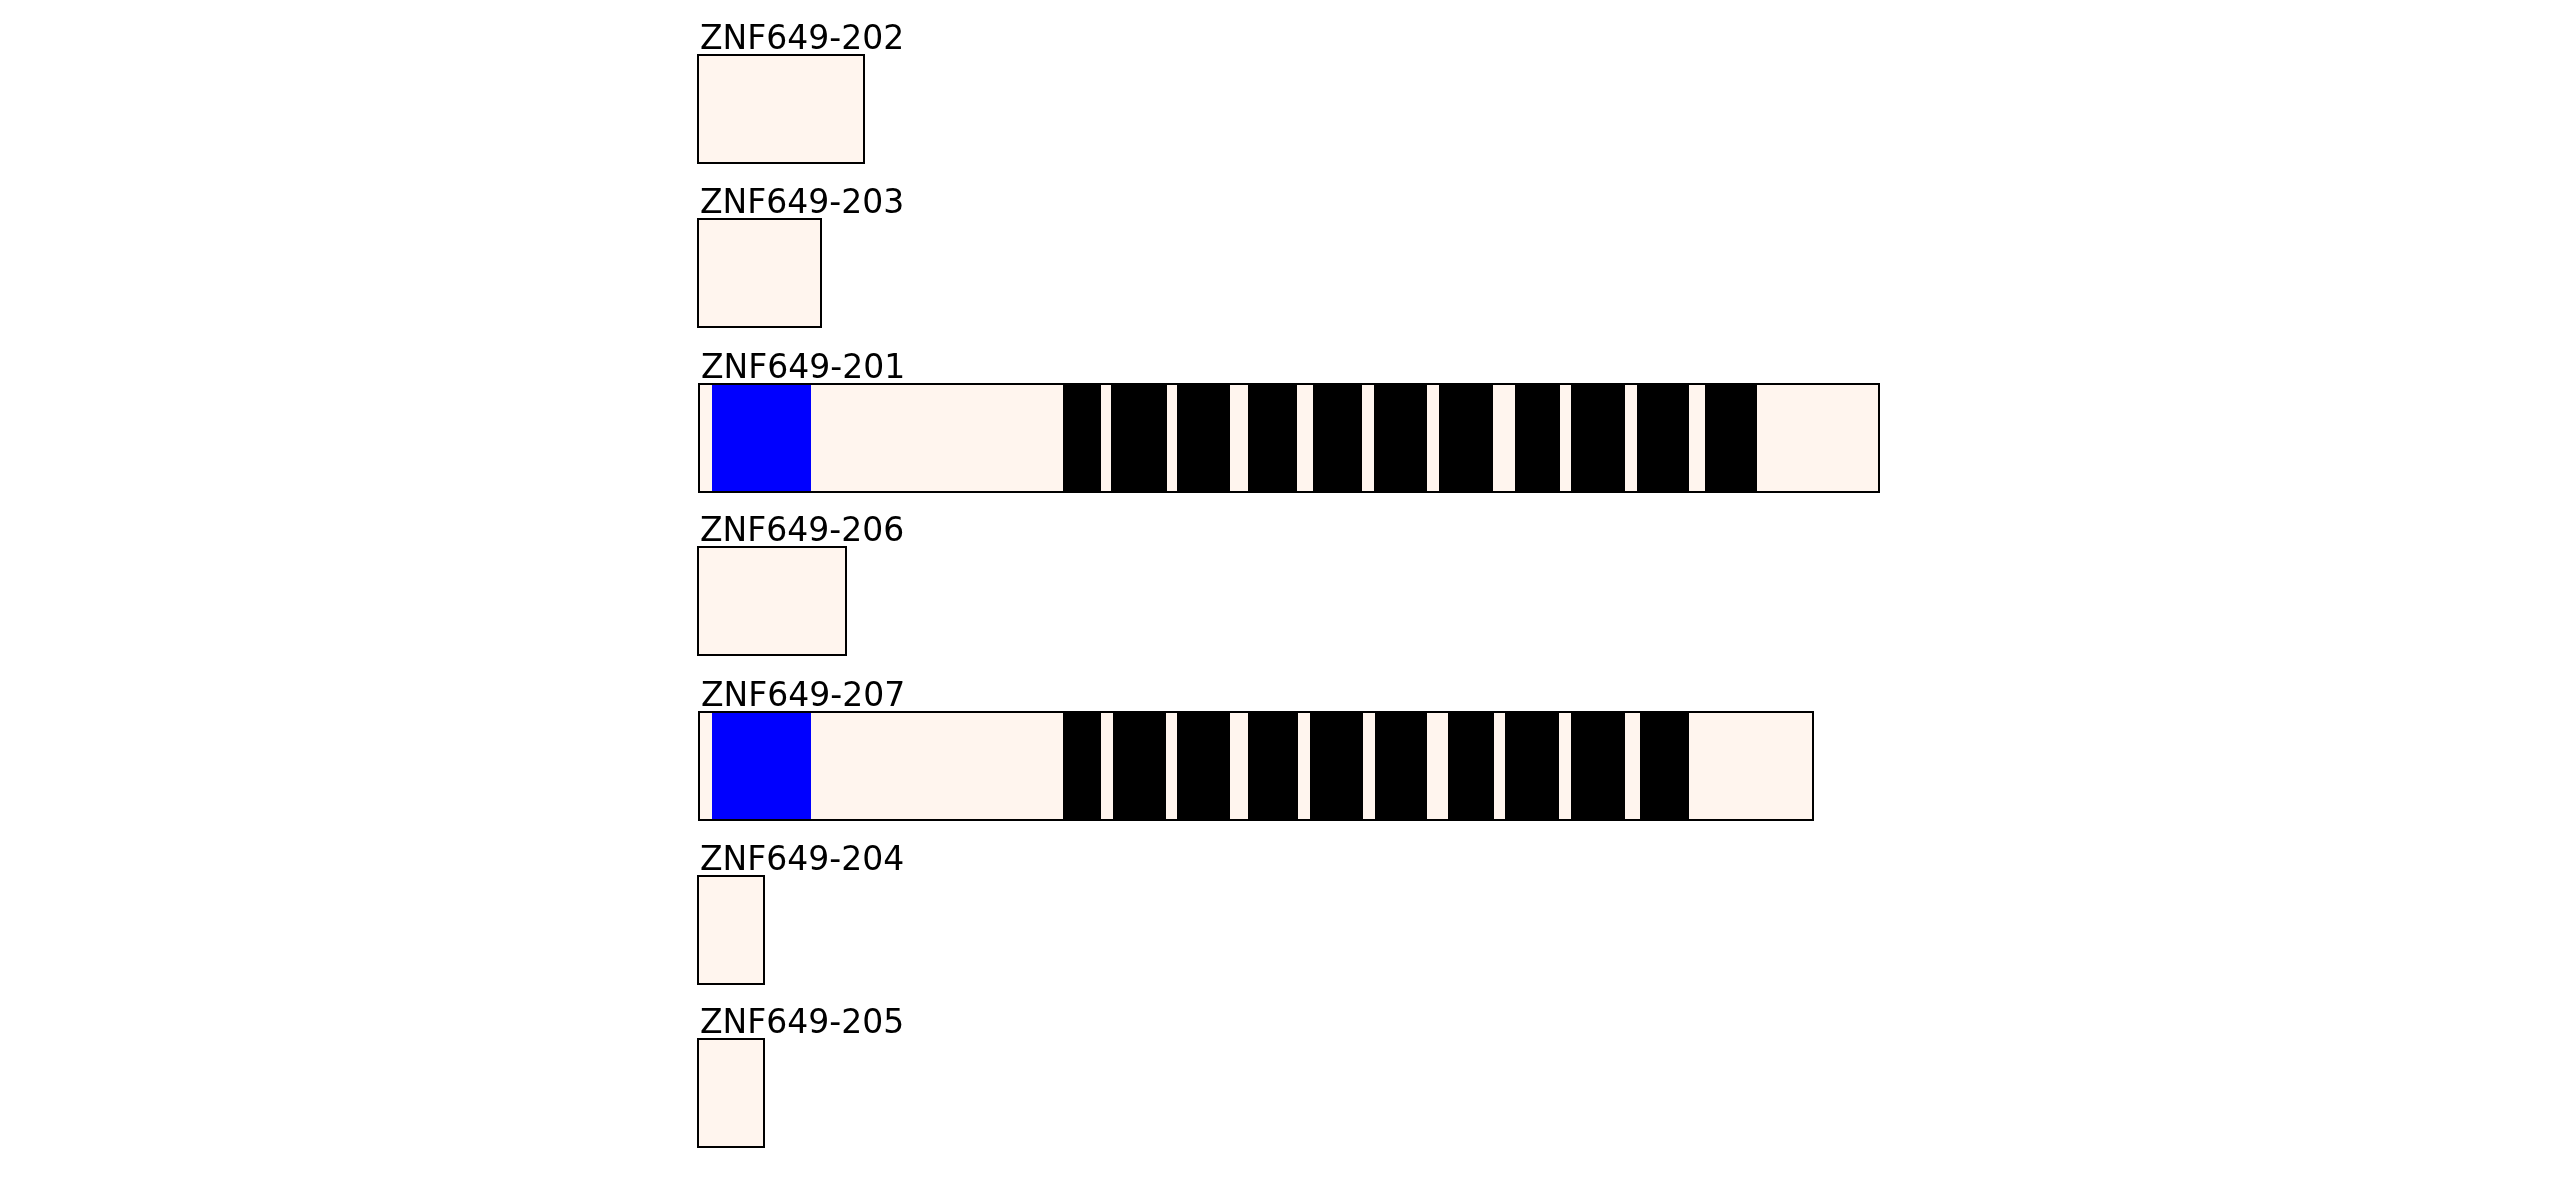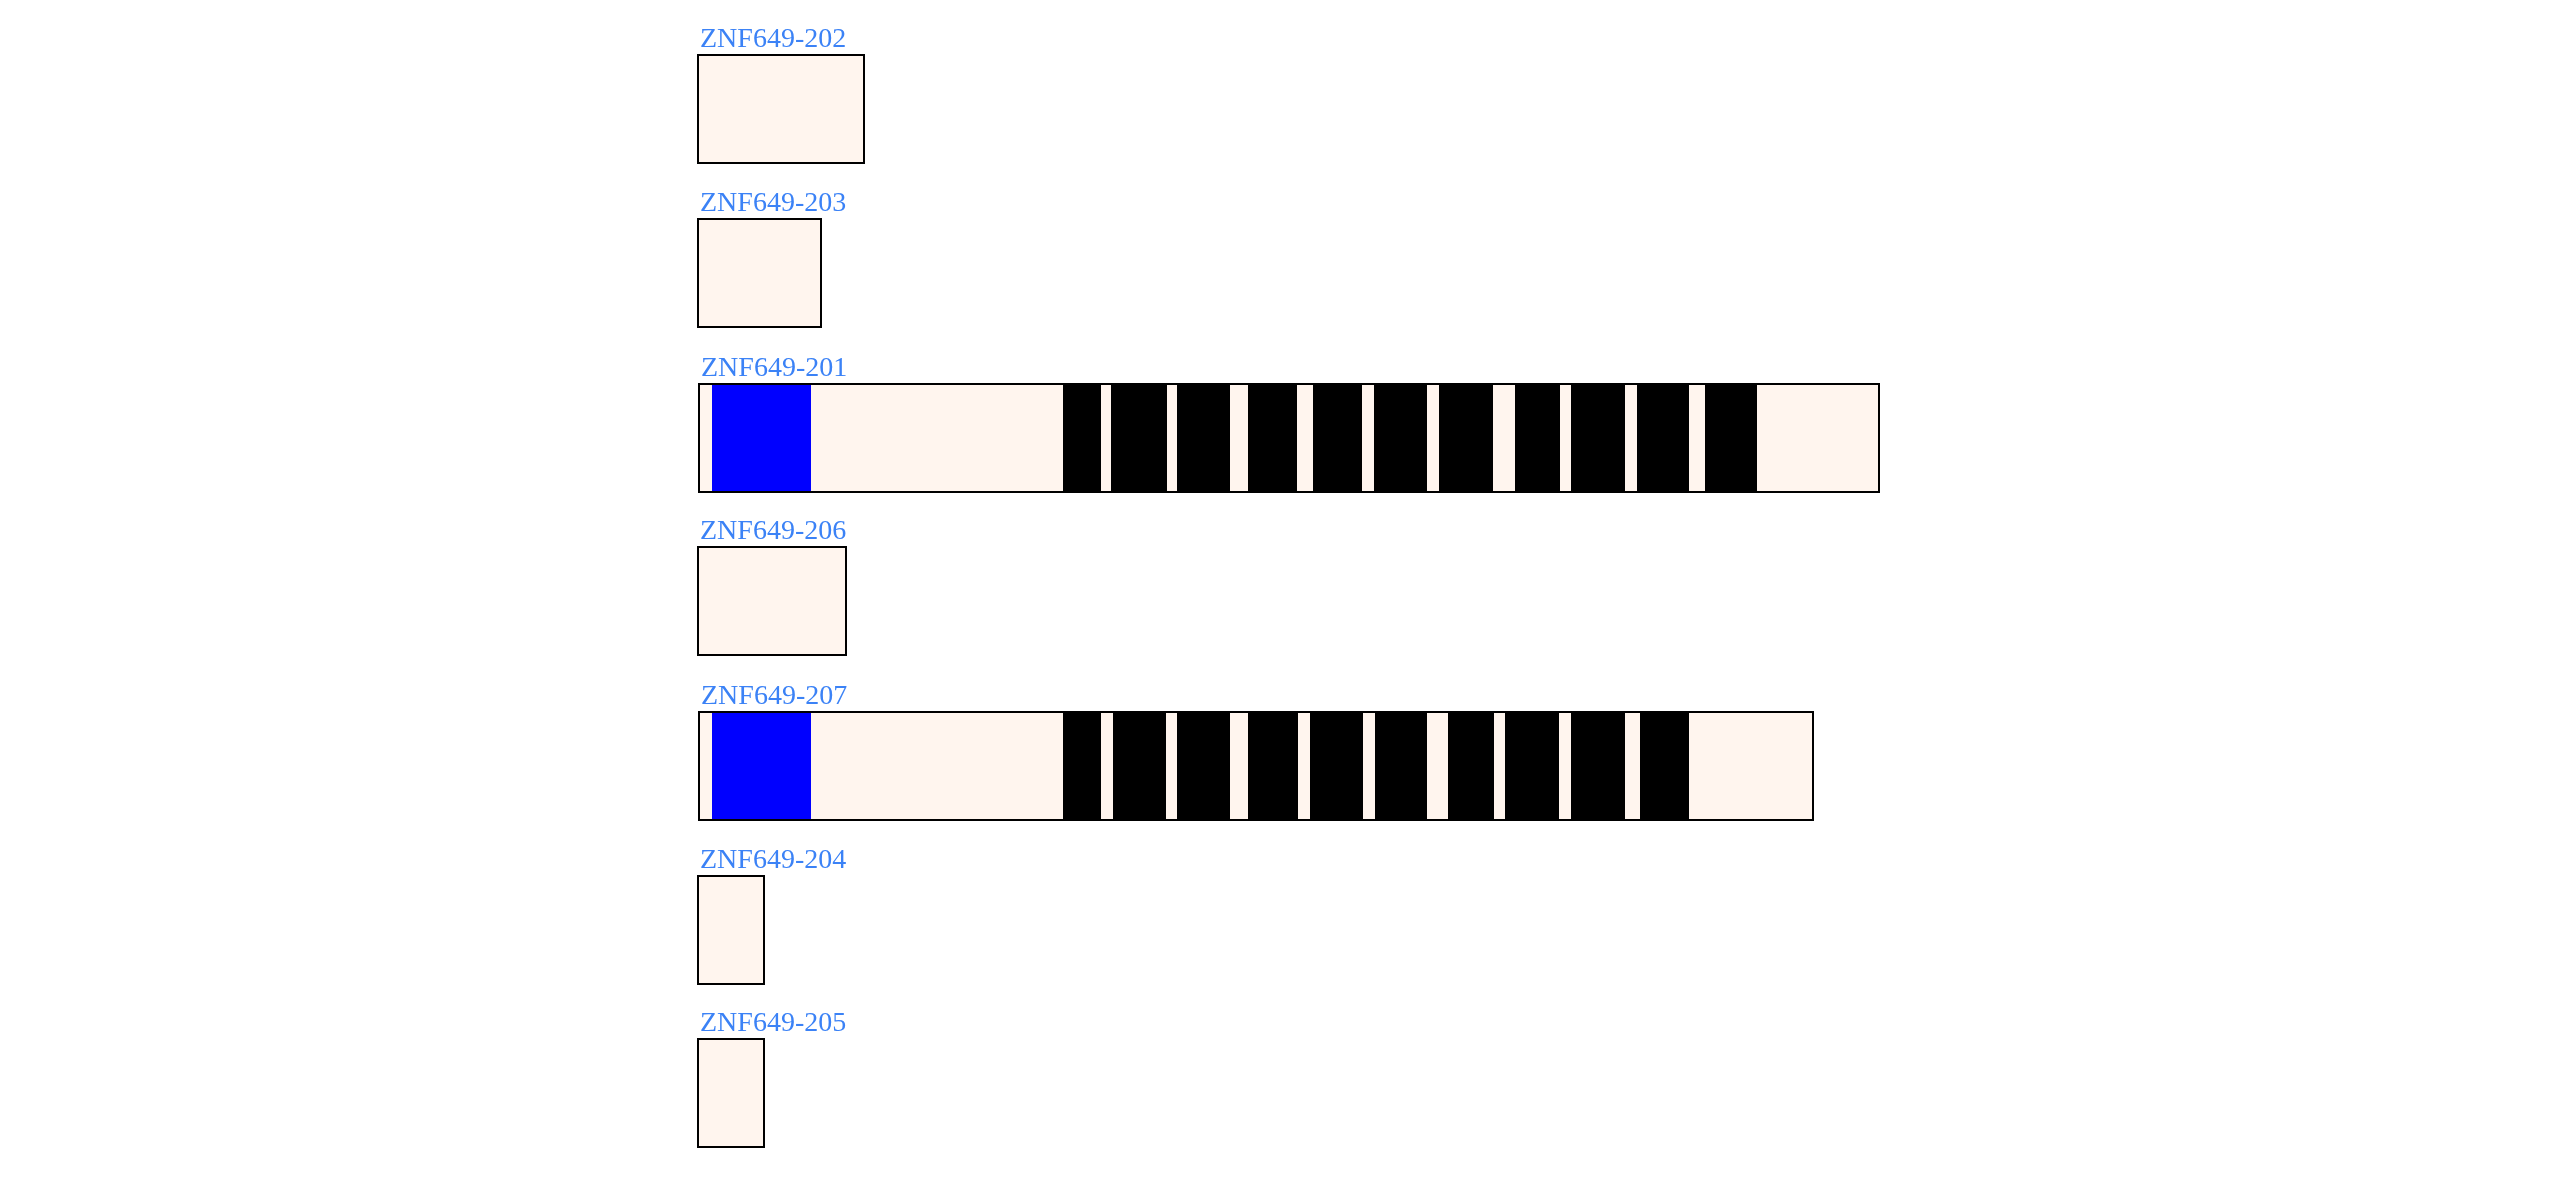--- a/index.html
+++ b/index.html
@@ -11,25 +11,24 @@
     position: relative;
     width: 2576px;
     height: 1202px;
     background: #ffffff;
     font-family: "DejaVu Sans", sans-serif;
     overflow: hidden;
   }
   .t-row { display: contents; }
   .t-label {
     position: absolute;
-    font-size: 28px;
+    font-size: 33px;
     line-height: 31px;
-    color: #3b82f6;
+    color: #000000;
     white-space: nowrap;
-    font-family: Liberation Serif, serif;
   }
   .t-bar {
     position: absolute;
     box-sizing: border-box;
     border: 2.6px solid #000000;
   }
   .t-domain {
     position: absolute;
     top: 0;
     height: 100%;

